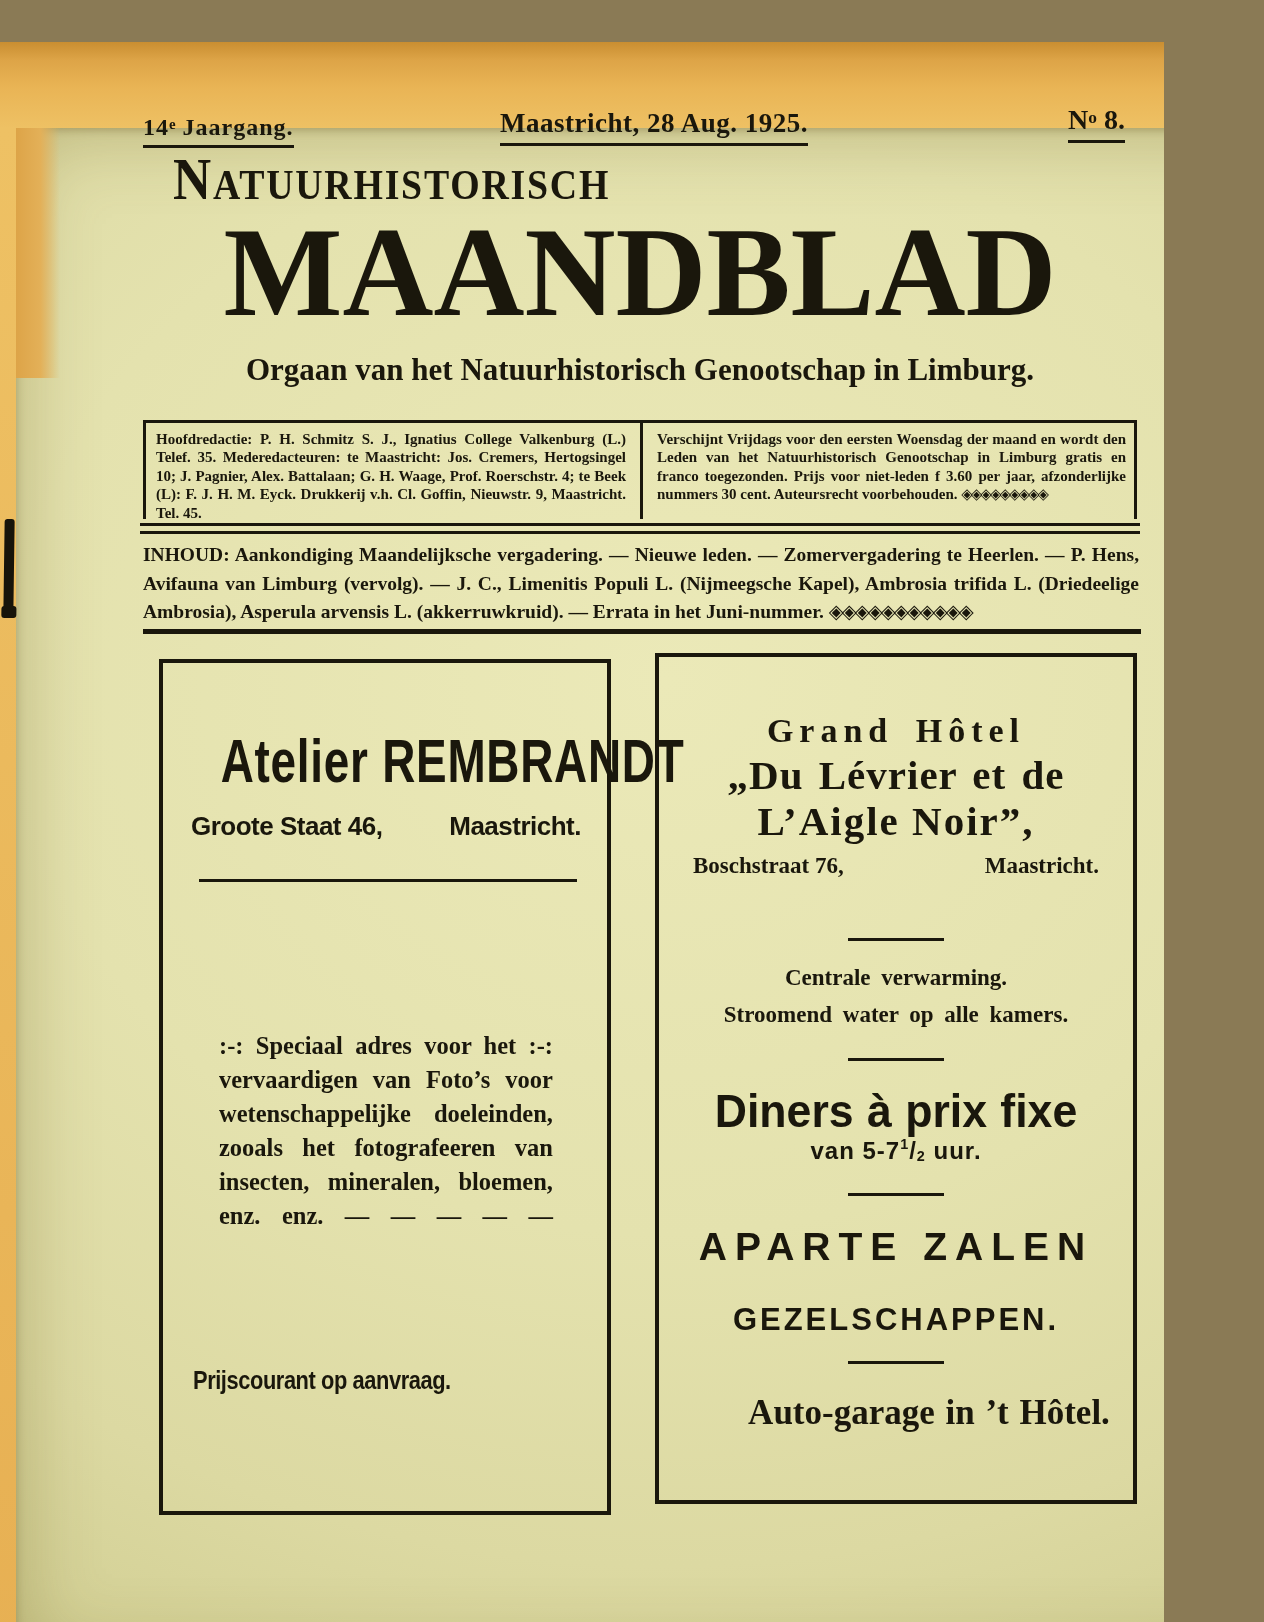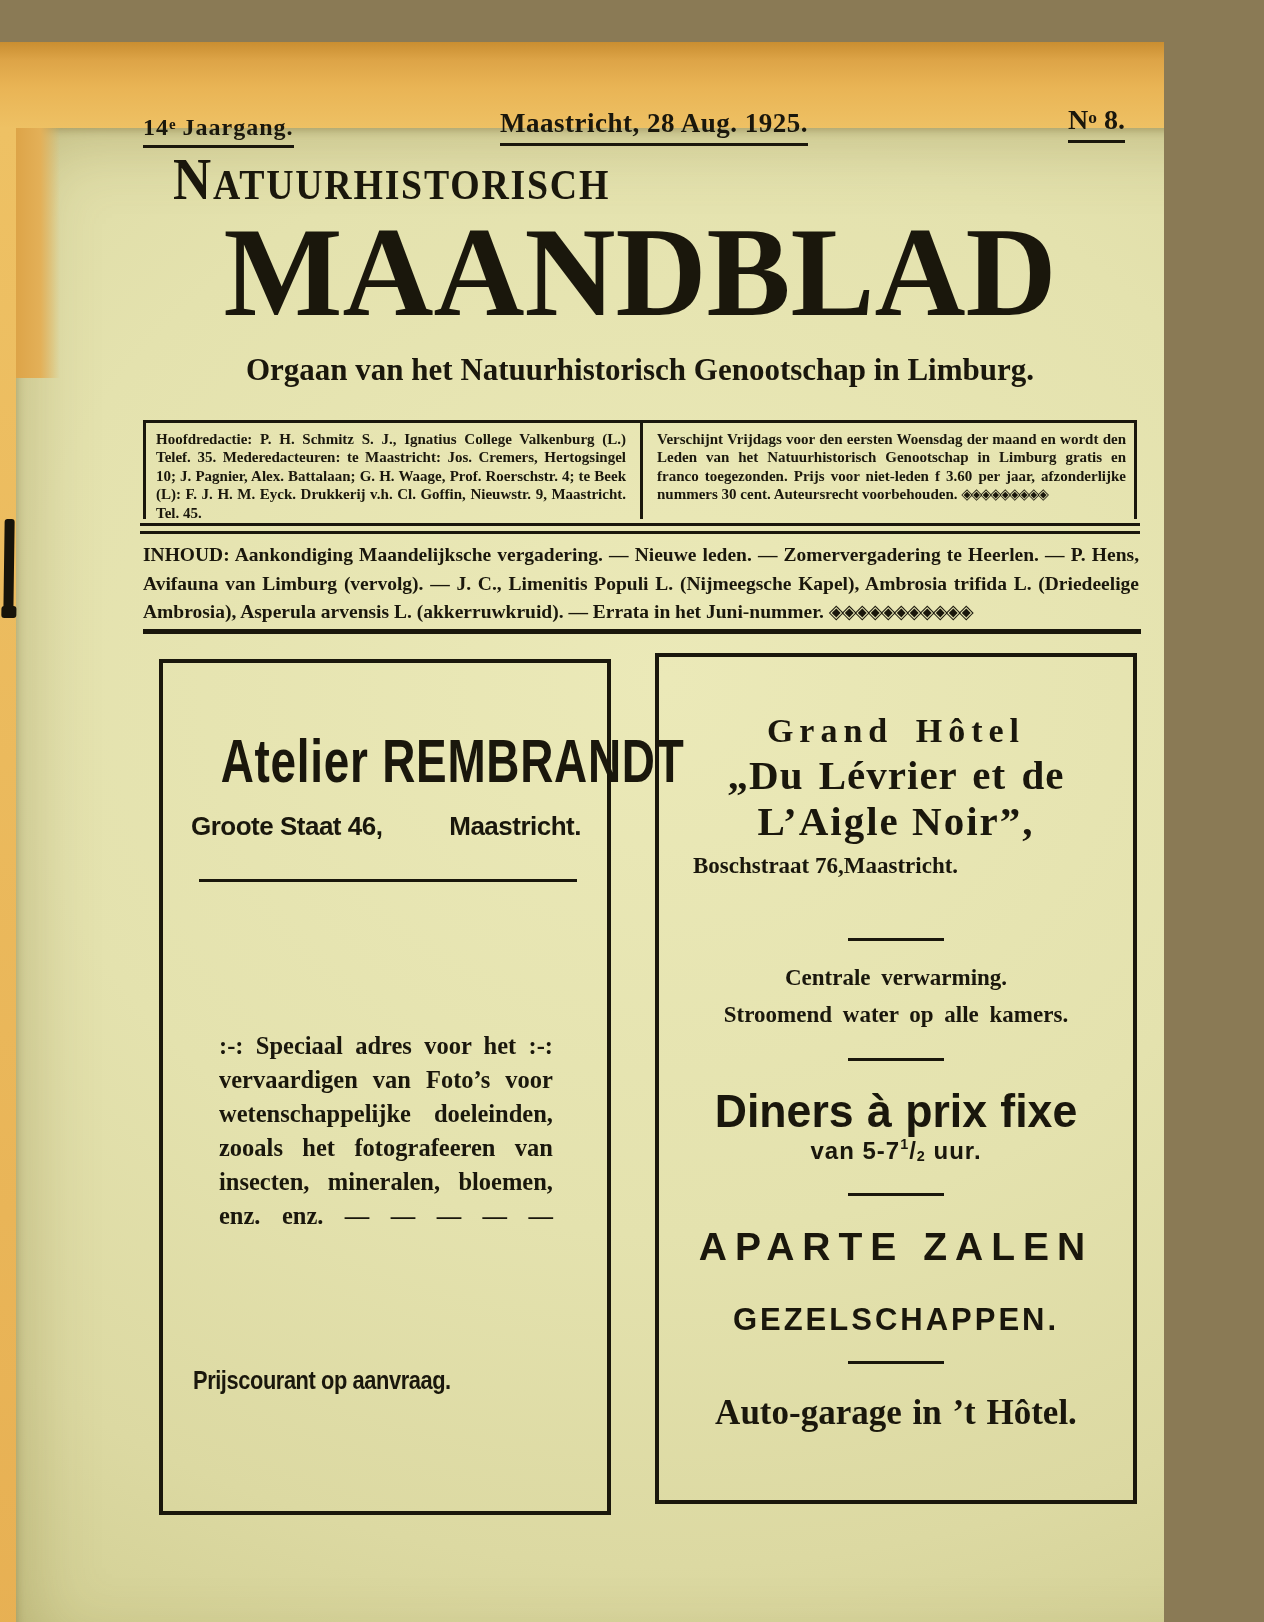--- a/index.html
+++ b/index.html
@@ -55,36 +55,36 @@
   #ad-right{left:655px;top:611px;width:482px;height:851px;text-align:center;}
   #al-title{top:62px;left:0;width:444px;text-align:center;font-size:62px;white-space:nowrap;transform:scaleX(.74);transform-origin:center;letter-spacing:1px;}
   #al-addr{top:148px;left:28px;right:26px;display:flex;justify-content:space-between;font-size:26px;letter-spacing:-.5px;gap:17px;}
   #al-rule{top:216px;left:36px;width:378px;border-top:3px solid #1a170c;}
   #al-body{top:366px;left:56px;width:334px;font-size:24.5px;line-height:34px;}
   #al-body div{text-align:justify;text-align-last:justify;}
   #al-footer{top:702px;left:30px;font-size:26px;transform:scaleX(.84);transform-origin:left;white-space:nowrap;letter-spacing:-.5px;}
   #ar-grand{top:55px;left:0;width:474px;font-size:34px;letter-spacing:6px;word-spacing:8px;}
   #ar-lev1{top:94px;left:0;width:474px;font-size:41px;letter-spacing:1px;word-spacing:4px;}
   #ar-lev2{top:140px;left:0;width:474px;font-size:41px;letter-spacing:2px;}
-  #ar-addr{top:196px;left:34px;right:34px;display:flex;font-size:23px;}
+  #ar-addr{top:196px;left:34px;right:34px;display:flex;justify-content:space-between;font-size:23px;}
   .c-rule{left:189px;width:96px;border-top:3px solid #1a170c;}
   #ar-rule1{top:281px;}
   #ar-amen1{top:308px;left:0;width:474px;font-size:23px;word-spacing:5px;}
   #ar-amen2{top:345px;left:0;width:474px;font-size:23px;word-spacing:5px;}
   #ar-rule2{top:401px;}
   #ar-diners1{top:427px;left:0;width:474px;font-size:46px;letter-spacing:0;word-spacing:1px;white-space:nowrap;transform:scaleX(.97);}
   #ar-diners2{top:479px;left:0;width:474px;font-size:24px;letter-spacing:1px;}
   #ar-diners2 .fr-n{font-size:60%;vertical-align:10px;}
   #ar-diners2 .fr-d{font-size:60%;vertical-align:-2px;}
   #ar-rule3{top:536px;}
   #ar-zalen1{top:568px;left:0;width:474px;font-size:39px;letter-spacing:8px;}
   #ar-zalen2{top:617px;left:0;width:474px;font-size:23px;word-spacing:3px;}
   #ar-zalen3{top:645px;left:0;width:474px;font-size:31px;letter-spacing:3px;text-align:center;}
   #ar-rule4{top:704px;}
-  #ar-garage{top:736px;left:0;width:474px;font-size:35px;word-spacing:2px;}
+  #ar-garage{top:736px;left:0;width:474px;font-size:35px;word-spacing:2px;padding-left:33px;}
 </style>
 </head>
 <body>
 
 <div id="stage">
   <div id="paper"></div>
   <div id="corner-wedge"></div>
   <div id="ink-mark"></div>
 
   <div id="issue" class="abs serifB rule-under"><span>14</span><sup class="sm">e</sup><span> Jaargang.</span></div>

